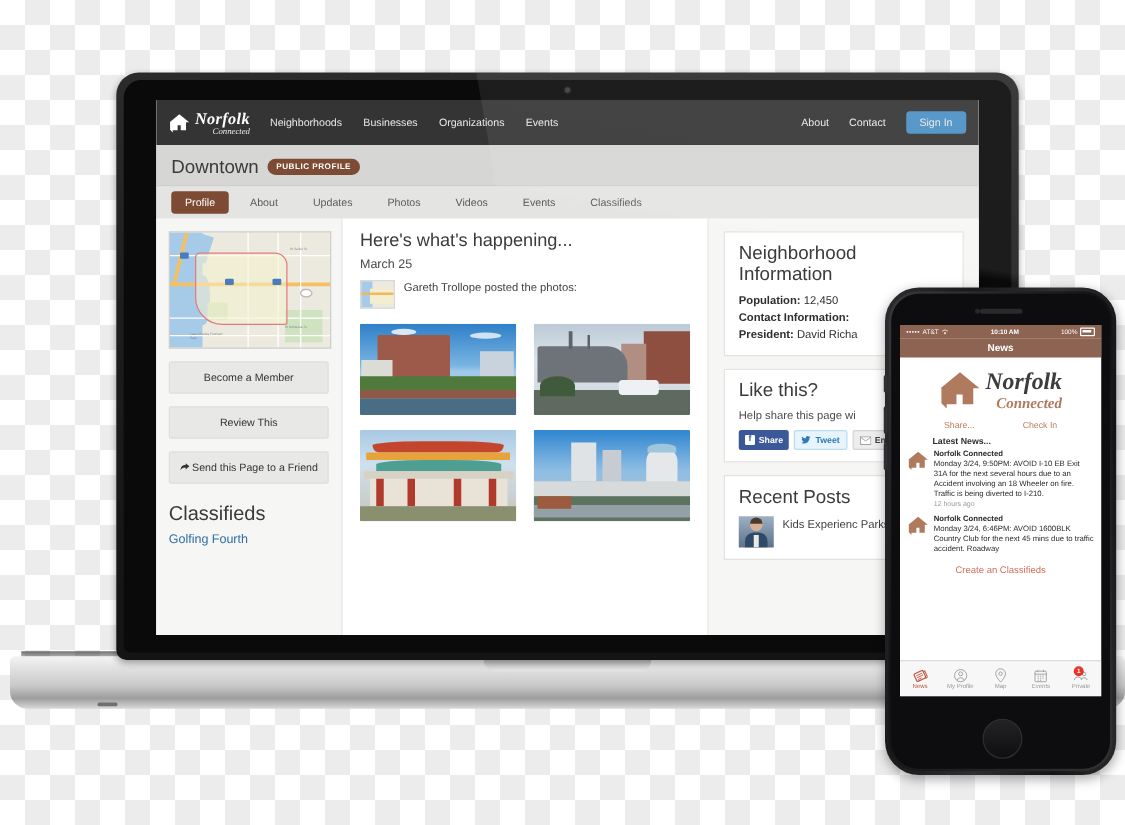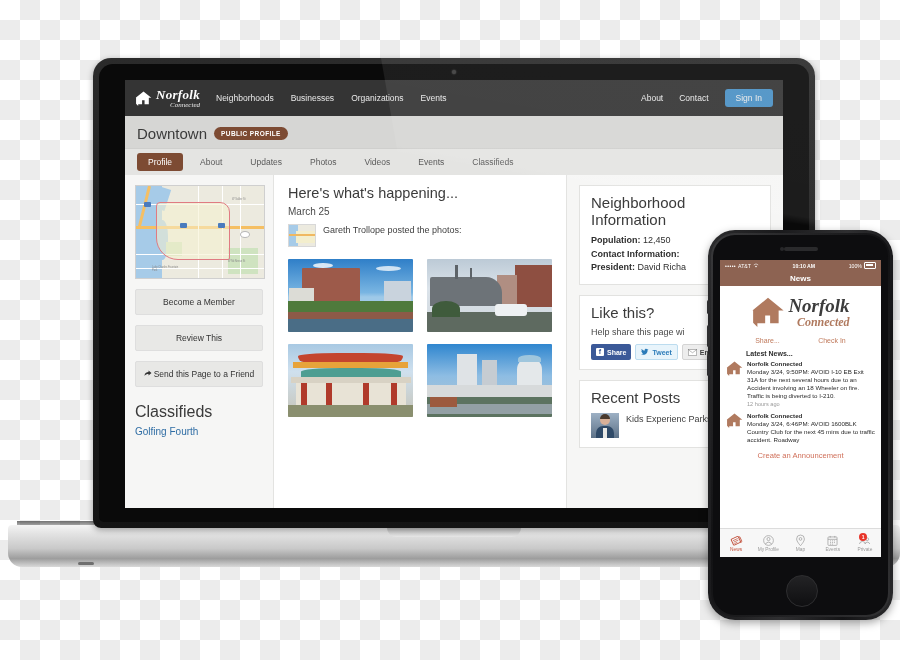--- a/index.html
+++ b/index.html
@@ -438,21 +438,21 @@
     <div class="ph-item">
       <svg width="17" height="17" viewBox="0 0 24 24" style="flex:none">
         <path d="M12 2 L23 11 L19.5 11 L19.5 20 L13.5 20 L13.5 14.5 L10 14.5 L10 20 L4.5 20 L4.5 22.5 L1.5 19.5 L1.5 11 L1 11 Z" fill="#b07a5f"></path>
       </svg>
       <div class="ph-item-b">
         <span class="ttl">Norfolk Connected</span>
         <span>Monday 3/24, 6:46PM: AVOID 1600BLK Country Club for the next 45 mins due to traffic accident. Roadway</span>
       </div>
     </div>
 
-    <div class="ph-cta">Create an Announcement</div>
+    <div class="ph-cta">Create an Classifieds</div>
 
     <div class="ph-tabs">
       <div class="ph-tab active">
         <span class="g">
           <svg width="13" height="13" viewBox="0 0 20 20" style="vertical-align:-2px">
             <g transform="rotate(-25 10 10)">
               <rect x="3" y="5" width="12" height="10" rx="1" fill="none" stroke="#c2503c" stroke-width="1.4"></rect>
               <path d="M15 7 h2 v7 a1.5 1.5 0 0 1-3 0" fill="none" stroke="#c2503c" stroke-width="1.2"></path>
               <path d="M5 8h8M5 10.5h8M5 13h5" stroke="#c2503c" stroke-width="1"></path>
             </g>

